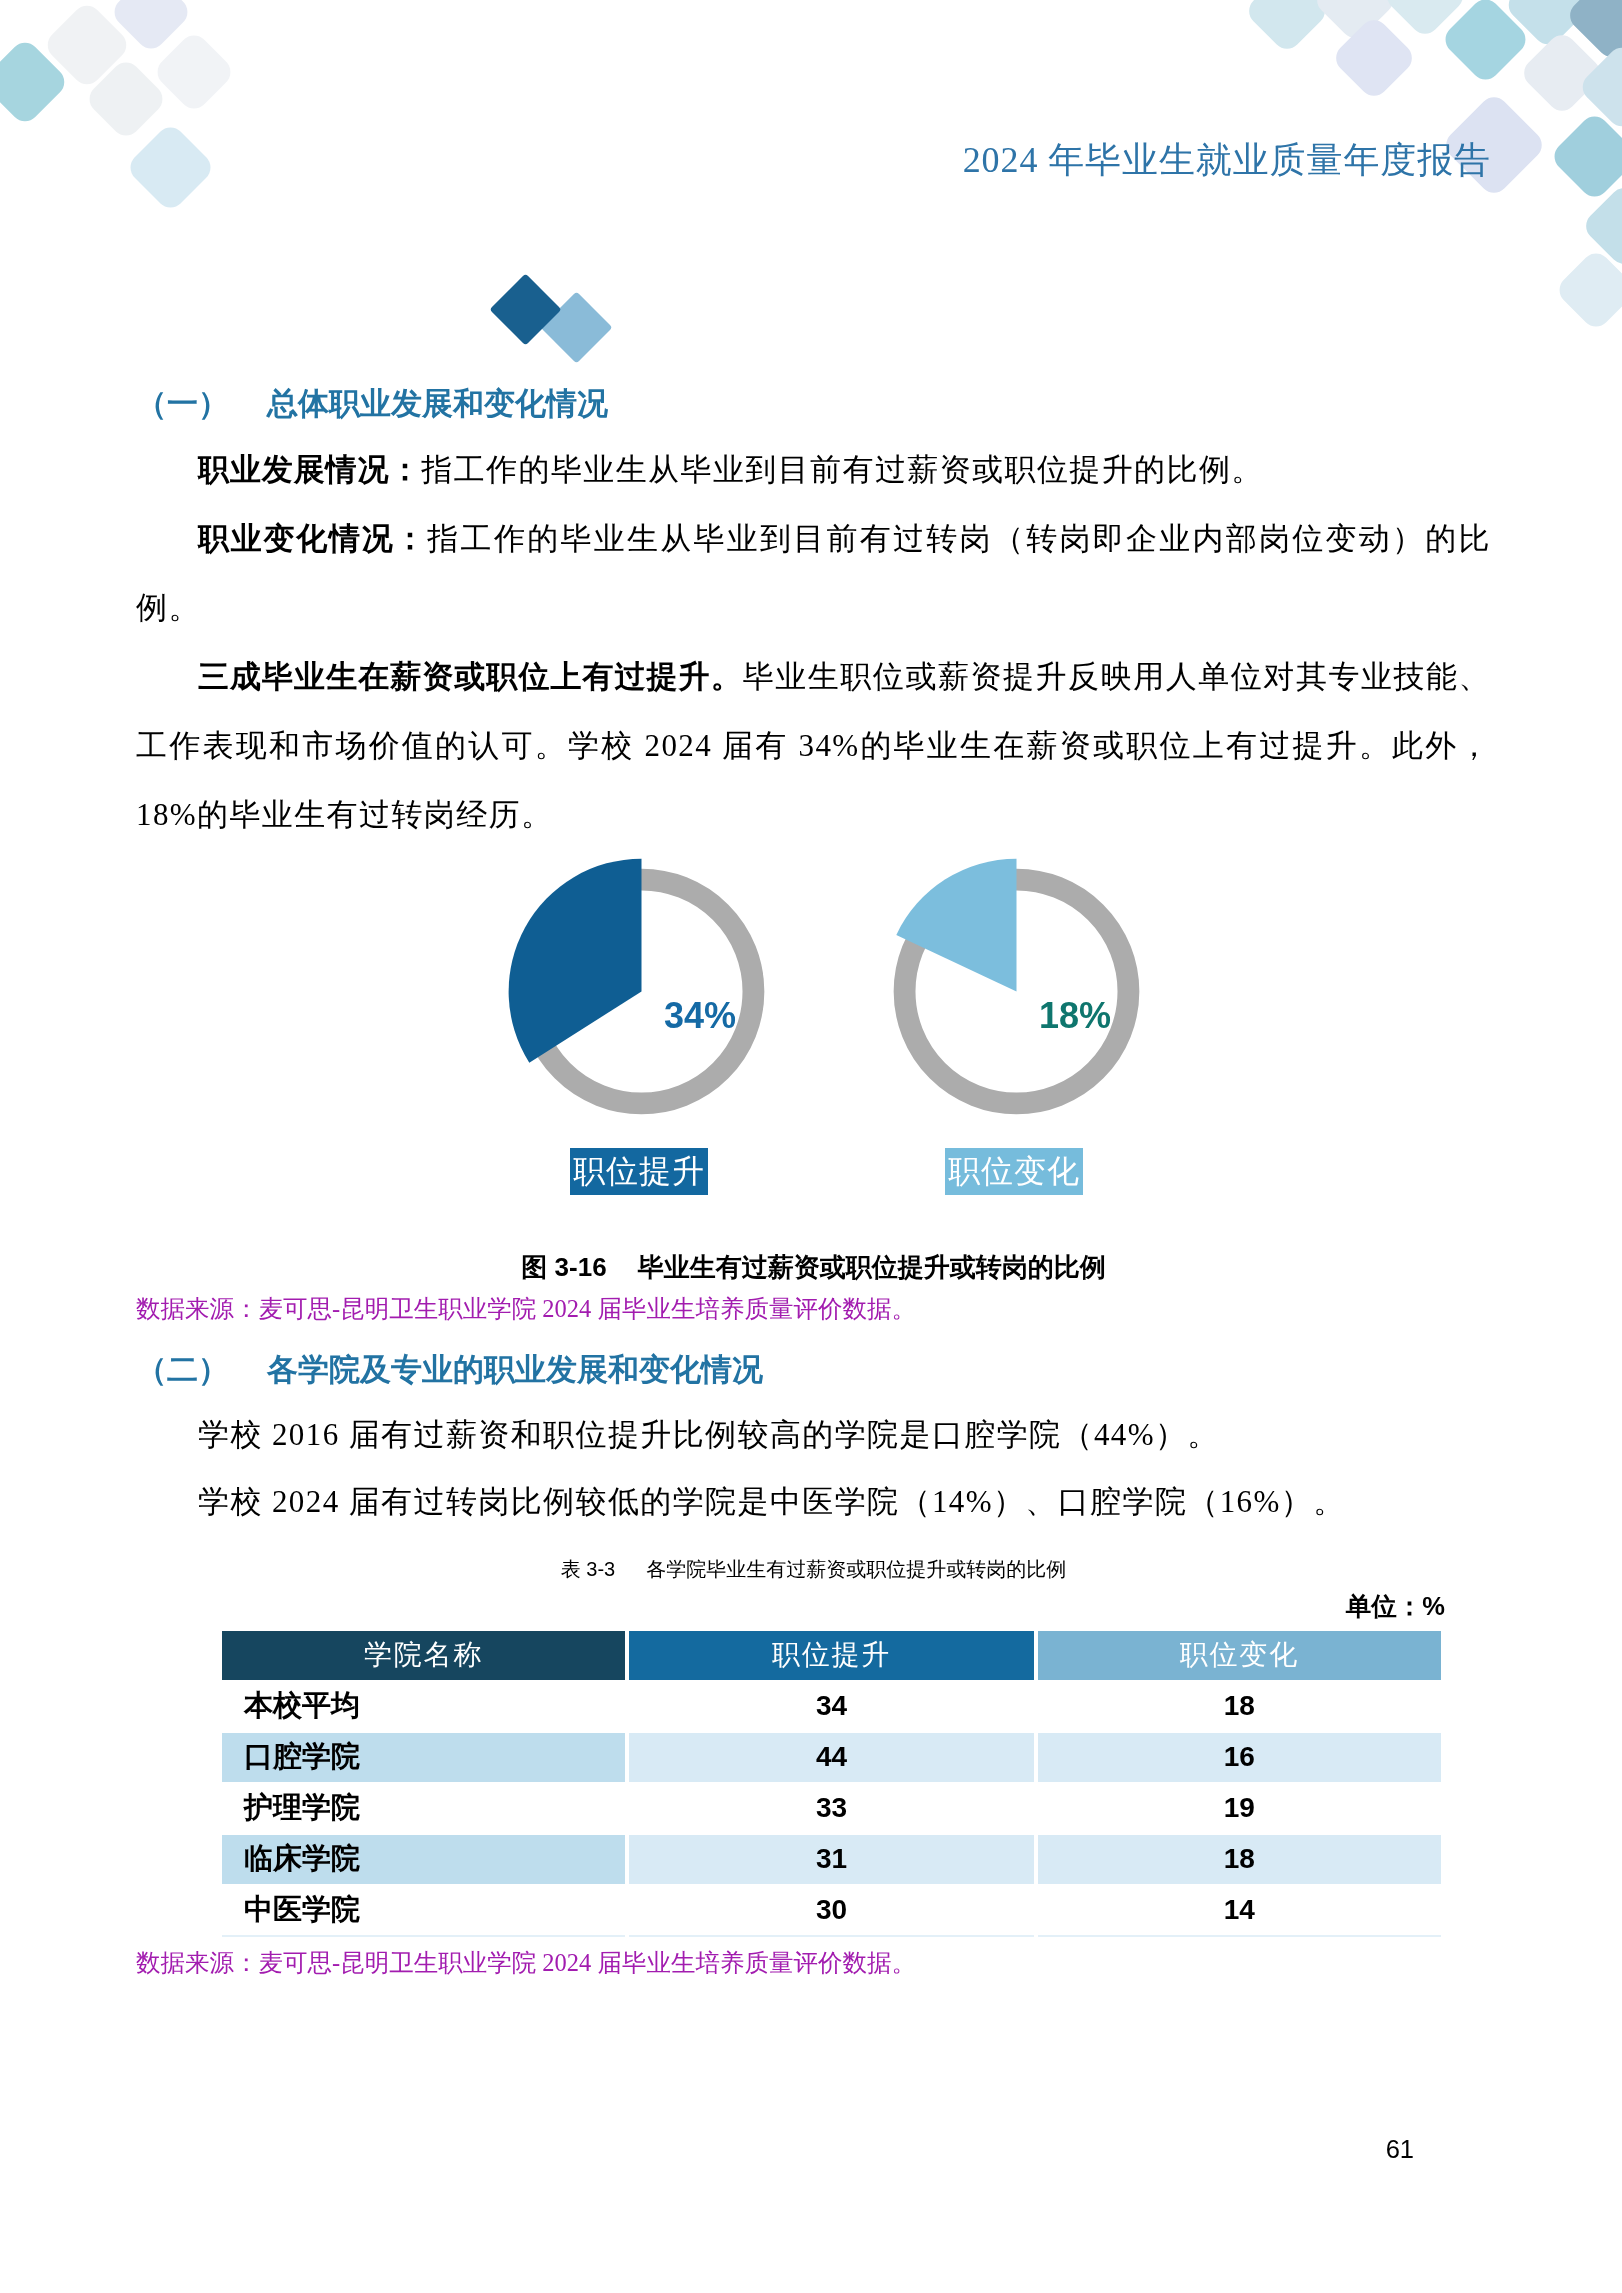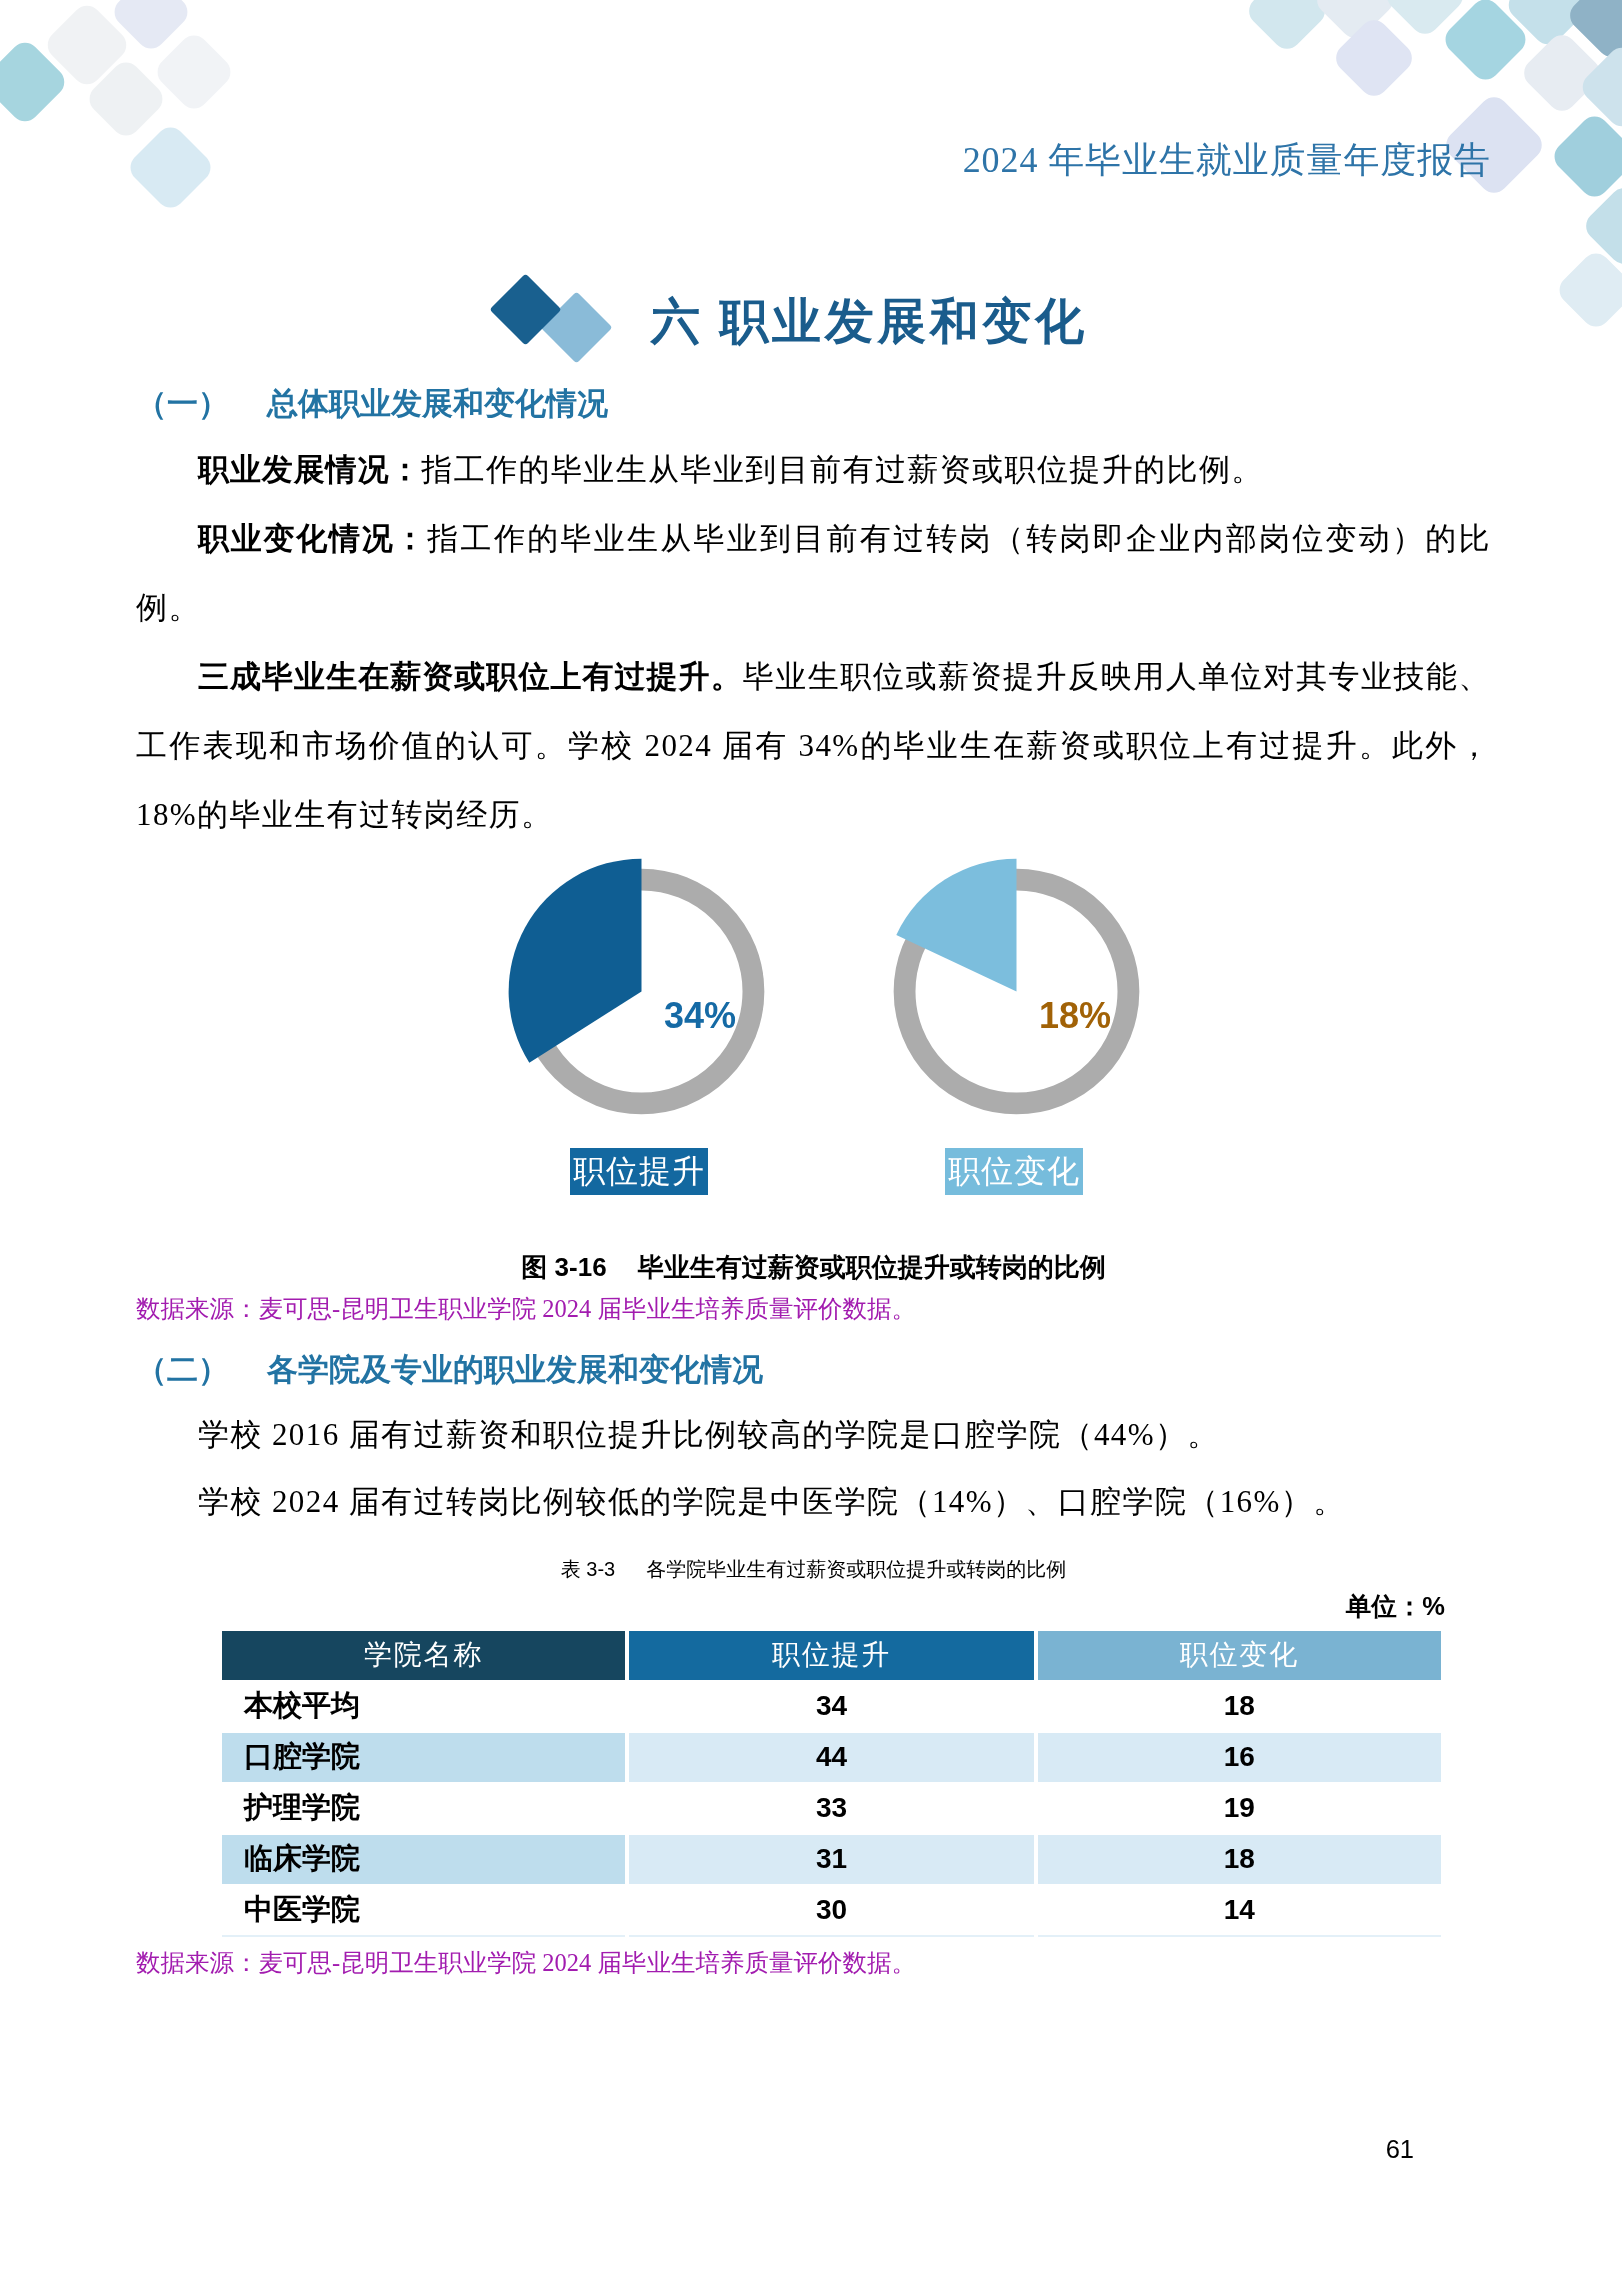--- a/index.html
+++ b/index.html
@@ -83,21 +83,20 @@
       <div class="sq" style="left: 1593px; top: 195px; width: 62px; height: 62px; background: rgb(195, 223, 233);"></div>
       <div class="sq" style="left: 1566px; top: 260px; width: 60px; height: 60px; background: rgb(223, 236, 243);"></div>
     </div>
 
   <div class="page-header">2024 年毕业生就业质量年度报告</div>
 
   <div class="chapter-logo">
     <span class="d light"></span>
     <span class="d dark"></span>
   </div>
-  <div class="chapter-title">六 职业发展和变化</div>
 
   <div class="content">
 
     <h2 class="sec-heading">
       <span class="sec-num">（一）</span><span>总体职业发展和变化情况</span>
     </h2>
 
     <p class="para"><b>职业发展情况：</b><span>指工作的毕业生从毕业到目前有过薪资或职位提升的比例。</span></p>
     <p class="para"><b>职业变化情况：</b><span>指工作的毕业生从毕业到目前有过转岗（转岗即企业内部岗位变动）的比例。</span></p>
     <p class="para"><b>三成毕业生在薪资或职位上有过提升。</b><span>毕业生职位或薪资提升反映用人单位对其专业技能、工作表现和市场价值的认可。学校 2024 届有 34%的毕业生在薪资或职位上有过提升。此外，18%的毕业生有过转岗经历。</span></p>
@@ -109,21 +108,21 @@
             <path d="M150 150 L150 4 A146 146 0 0 0 26.7 228.2 Z" fill="#0f5e93"></path>
           </svg>
         <div class="donut-value" style="color: rgb(21, 106, 165);">34%</div>
         <div class="donut-label" style="background: rgb(19, 104, 160);">职位提升</div>
       </div>
       <div class="chart-group right">
         <svg width="273" height="273" viewBox="0 0 300 300">
             <circle cx="150" cy="150" r="123" fill="none" stroke="#acacac" stroke-width="24"></circle>
             <path d="M150 150 L150 4 A146 146 0 0 0 17.9 87.8 Z" fill="#7cbedd"></path>
           </svg>
-        <div class="donut-value" style="color: #a16207;">18%</div>
+        <div class="donut-value" style="color: #0f766e;">18%</div>
         <div class="donut-label" style="background: rgb(118, 188, 220);">职位变化</div>
       </div>
     </div>
 
     <div class="fig-caption">
       <span class="cap-num">图 3-16</span><span>毕业生有过薪资或职位提升或转岗的比例</span>
     </div>
     <div class="source-line">数据来源：麦可思-昆明卫生职业学院 2024 届毕业生培养质量评价数据。</div>
 
     <h2 class="sec-heading sec2">

